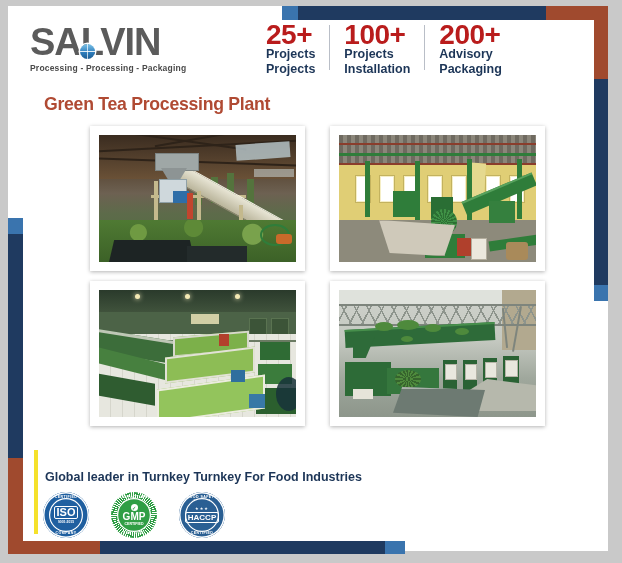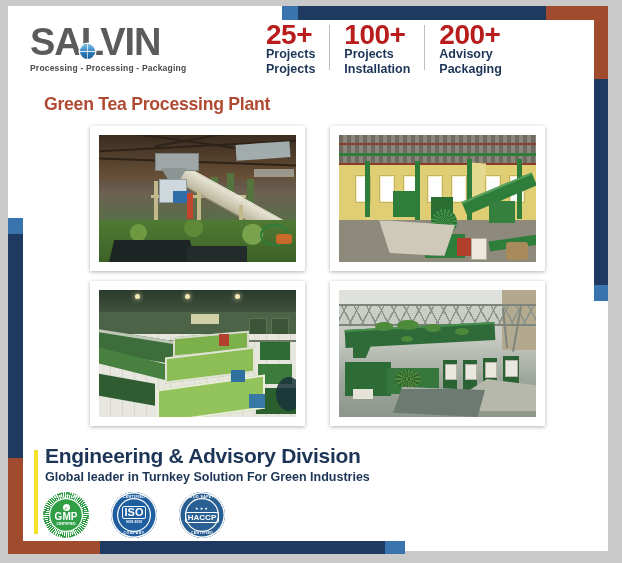--- a/index.html
+++ b/index.html
@@ -417,45 +417,44 @@
           <div class="mach m2"></div>
         <div class="roller"></div>
           <div class="whitebox"></div>
         <div class="greypile"></div>
           <div class="tray"></div>
       </div>
     </div>
   </div>
 
   <div class="yellow-bar"></div>
-  <div class="foot-title">Engineering &amp; Advisory Division</div>
-  <div class="foot-sub">Global leader in Turnkey Solution For Green Industries</div>
+  <div class="foot-sub">Global leader in Turnkey Turnkey For Food Industries</div>
 
   <div class="badges">
+    <div class="badge badge-iso">
+      <div class="ring"></div>
+      <div class="top-t">CERTIFIED</div>
+      <div class="bot-t">COMPANY</div>
+      <div class="inner">
+        <div class="code">ISO</div>
+        <div class="sub">9001:2015</div>
+      </div>
+    </div>
+
     <div class="badge badge-gmp">
       <div class="ring"></div>
       <div class="top-t">MANUFACTURING</div>
       <div class="bot-t">CERTIFIED</div>
       <div class="inner">
         <div class="tick">✓</div>
         <div class="code">GMP</div>
         <div class="sub">CERTIFIED</div>
       </div>
     </div>
 
-    <div class="badge badge-iso">
-      <div class="ring"></div>
-      <div class="top-t">CERTIFIED</div>
-      <div class="bot-t">COMPANY</div>
-      <div class="inner">
-        <div class="code">ISO</div>
-        <div class="sub">9001:2015</div>
-      </div>
-    </div>
-
     <div class="badge badge-haccp">
       <div class="ring"></div>
       <div class="top-t">FOOD SAFETY SYSTEM</div>
       <div class="bot-t">CERTIFIED</div>
       <div class="inner">
         <div class="stars">★★★</div>
         <div class="code">HACCP</div>
       </div>
     </div>
   </div>

